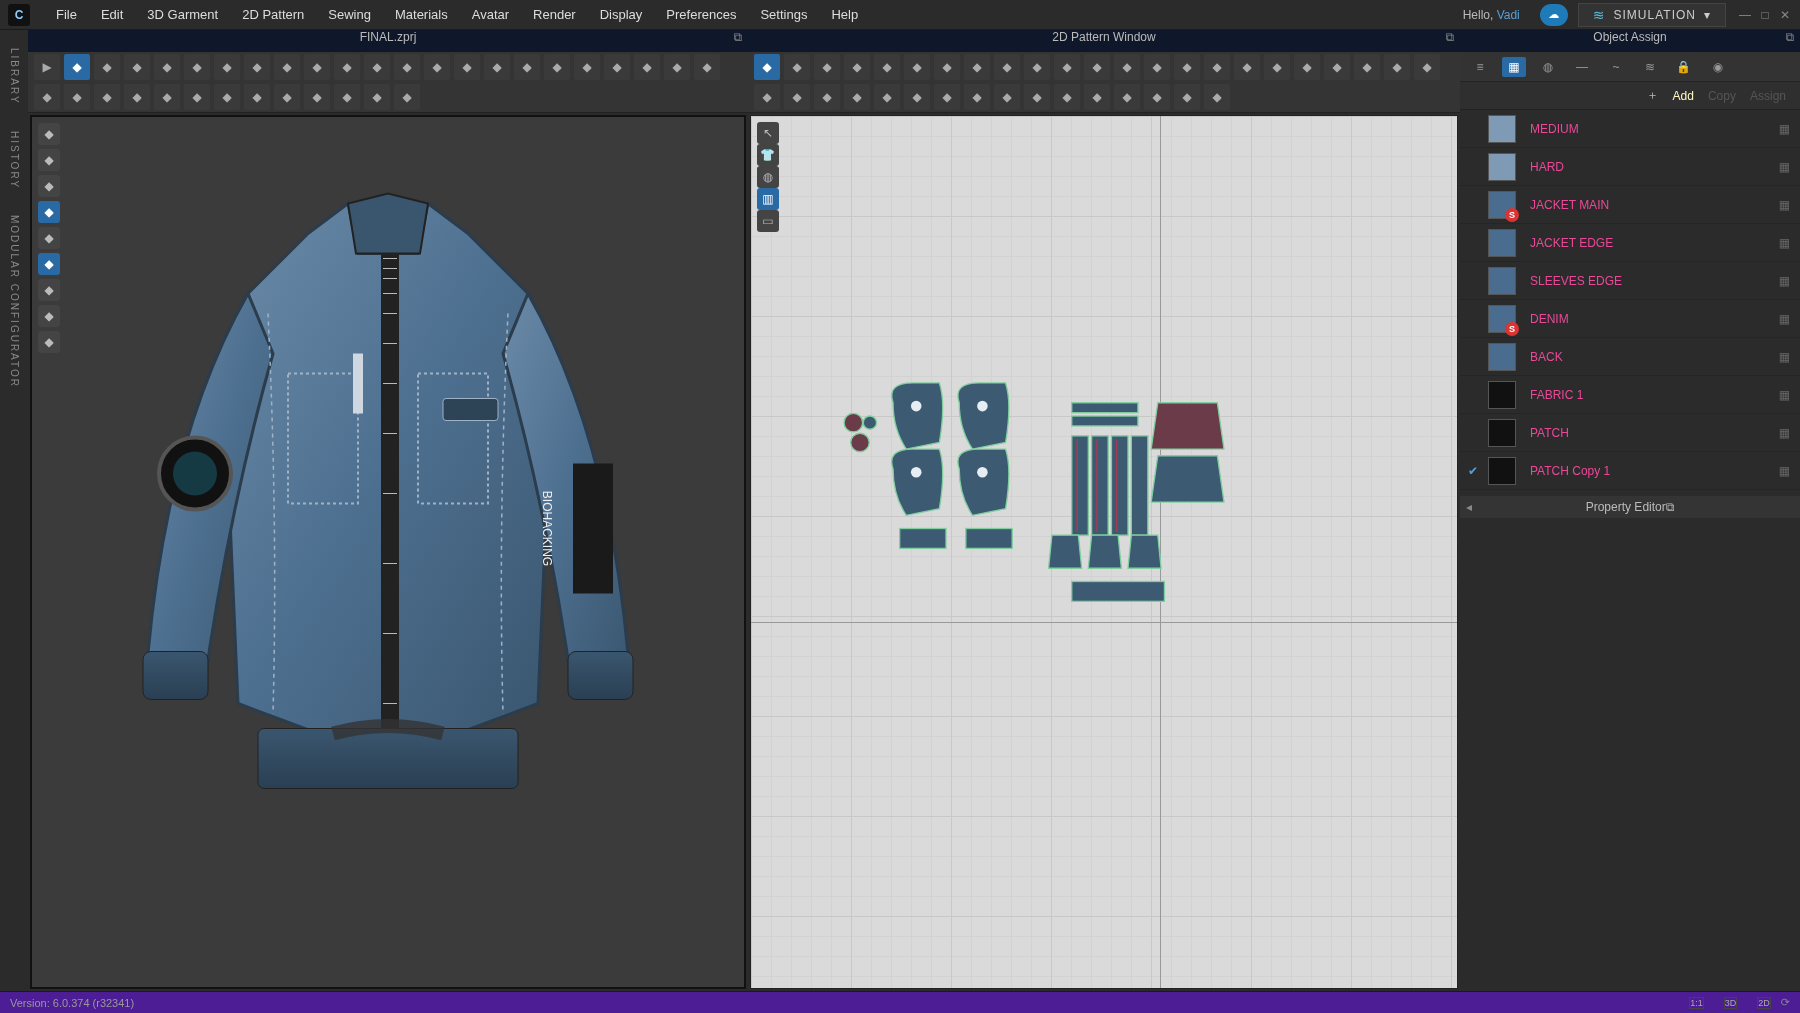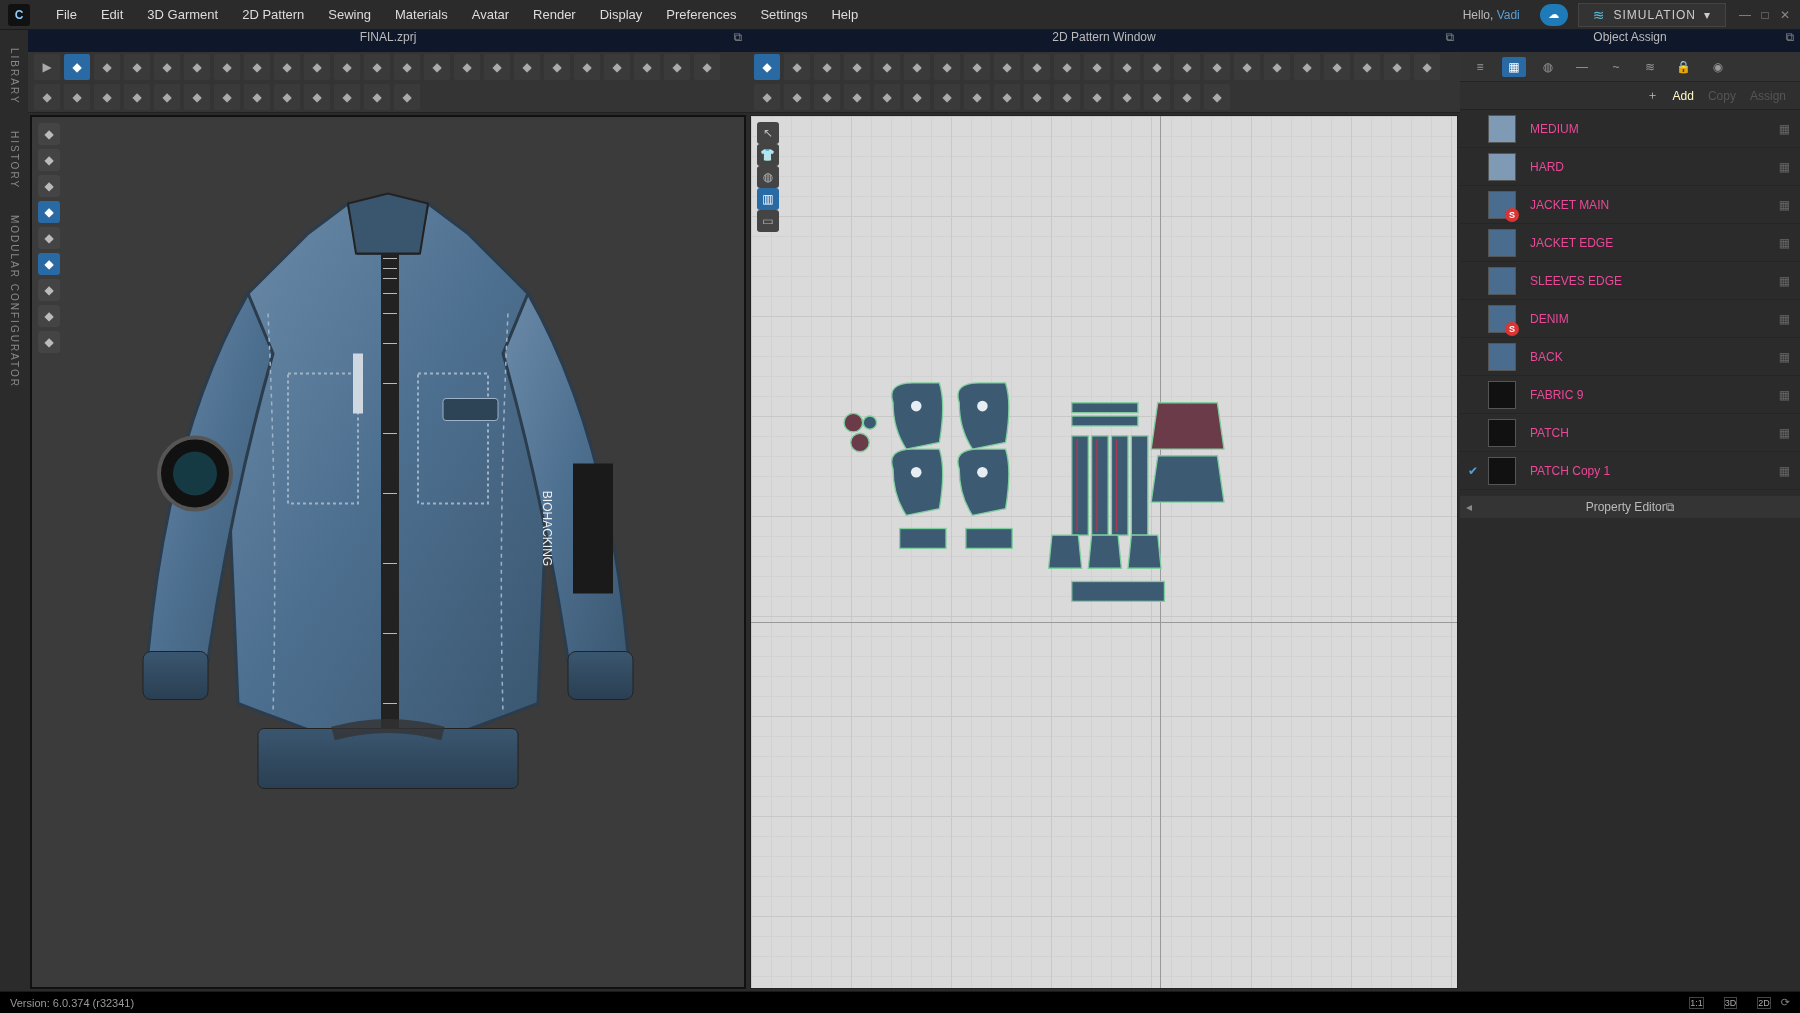--- a/index.html
+++ b/index.html
@@ -66,21 +66,21 @@
 .ob-item.selected .check { display: block; }
 .ob-item .swatch { width: 28px; height: 28px; margin-right: 14px; border: 1px solid #555; position: relative; }
 .ob-item .swatch .badge { position: absolute; right: -4px; bottom: -4px; width: 14px; height: 14px; background: #d33; border-radius: 50%; color: #fff; font-size: 9px; display: flex; align-items: center; justify-content: center; font-weight: bold; }
 .ob-item .label { flex: 1; color: #ec4899; font-size: 12px; }
 .ob-item .lock { color: #666; font-size: 12px; }
 .prop-title { height: 22px; background: #343434; display: flex; align-items: center; justify-content: center; color: #bbb; position: relative; font-size: 12px; margin-top: 6px; }
 .prop-title .caret-l { position: absolute; left: 6px; color: #888; }
 .prop-body { flex: 1; background: #2b2b2b; }
 
 
-.statusbar { height: 22px; background: #000000; border-top: 1px solid #1a1a1a; display: flex; align-items: center; padding: 0 10px; color: #999; font-size: 11px; }
+.statusbar { height: 22px; background: #4c1d95; border-top: 1px solid #1a1a1a; display: flex; align-items: center; padding: 0 10px; color: #999; font-size: 11px; }
 .statusbar .spacer { flex: 1; }
 .statusbar .sbtn { margin-left: 20px; border: 1px solid #444; padding: 0 0; height: 15px; line-height: 13px; font-size: 9px; color: #aaa; cursor: pointer; }
 .statusbar .refresh { margin-left: 10px; color: #888; cursor: pointer; }
 </style>
 </head>
 <body>
 
 <div class="menubar">
   <div class="logo">C</div>
   <div id="menu-items" style="display: flex;">
@@ -395,21 +395,21 @@
           <div class="label">DENIM</div>
           <span class="lock">▦</span>
         </div>
         <div class="ob-item">
           <div class="swatch" style="background: rgb(74, 109, 143);"></div>
           <div class="label">BACK</div>
           <span class="lock">▦</span>
         </div>
         <div class="ob-item">
           <div class="swatch" style="background: rgb(17, 17, 17);"></div>
-          <div class="label">FABRIC 9</div>
+          <div class="label">FABRIC 1</div>
           <span class="lock">▦</span>
         </div>
         <div class="ob-item">
           <div class="swatch" style="background: rgb(17, 17, 17);"></div>
           <div class="label">PATCH</div>
           <span class="lock">▦</span>
         </div>
         <div class="ob-item selected">
           <span class="check">✔</span>
           <div class="swatch" style="background: rgb(17, 17, 17);"></div>

